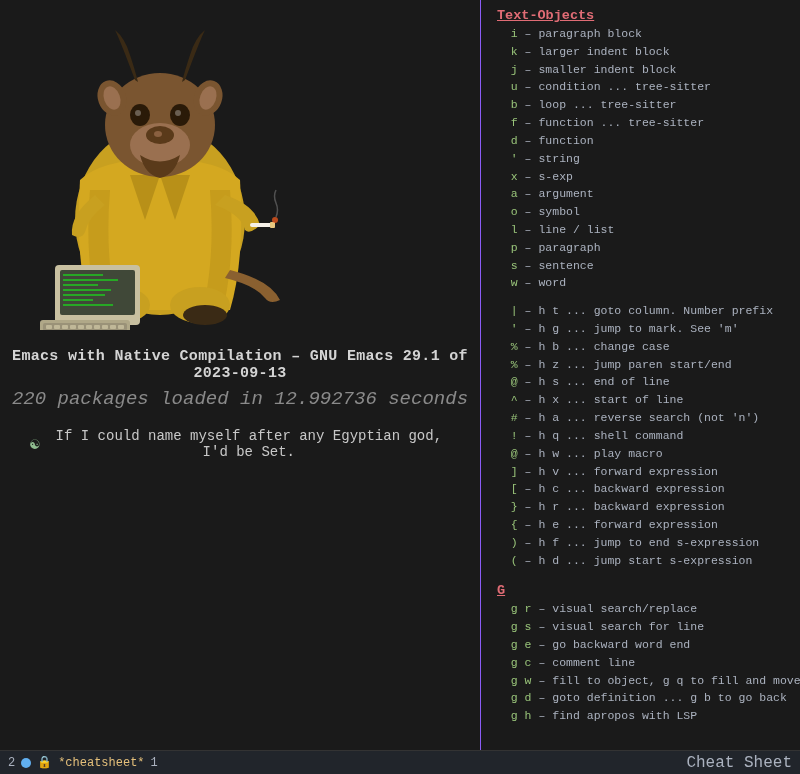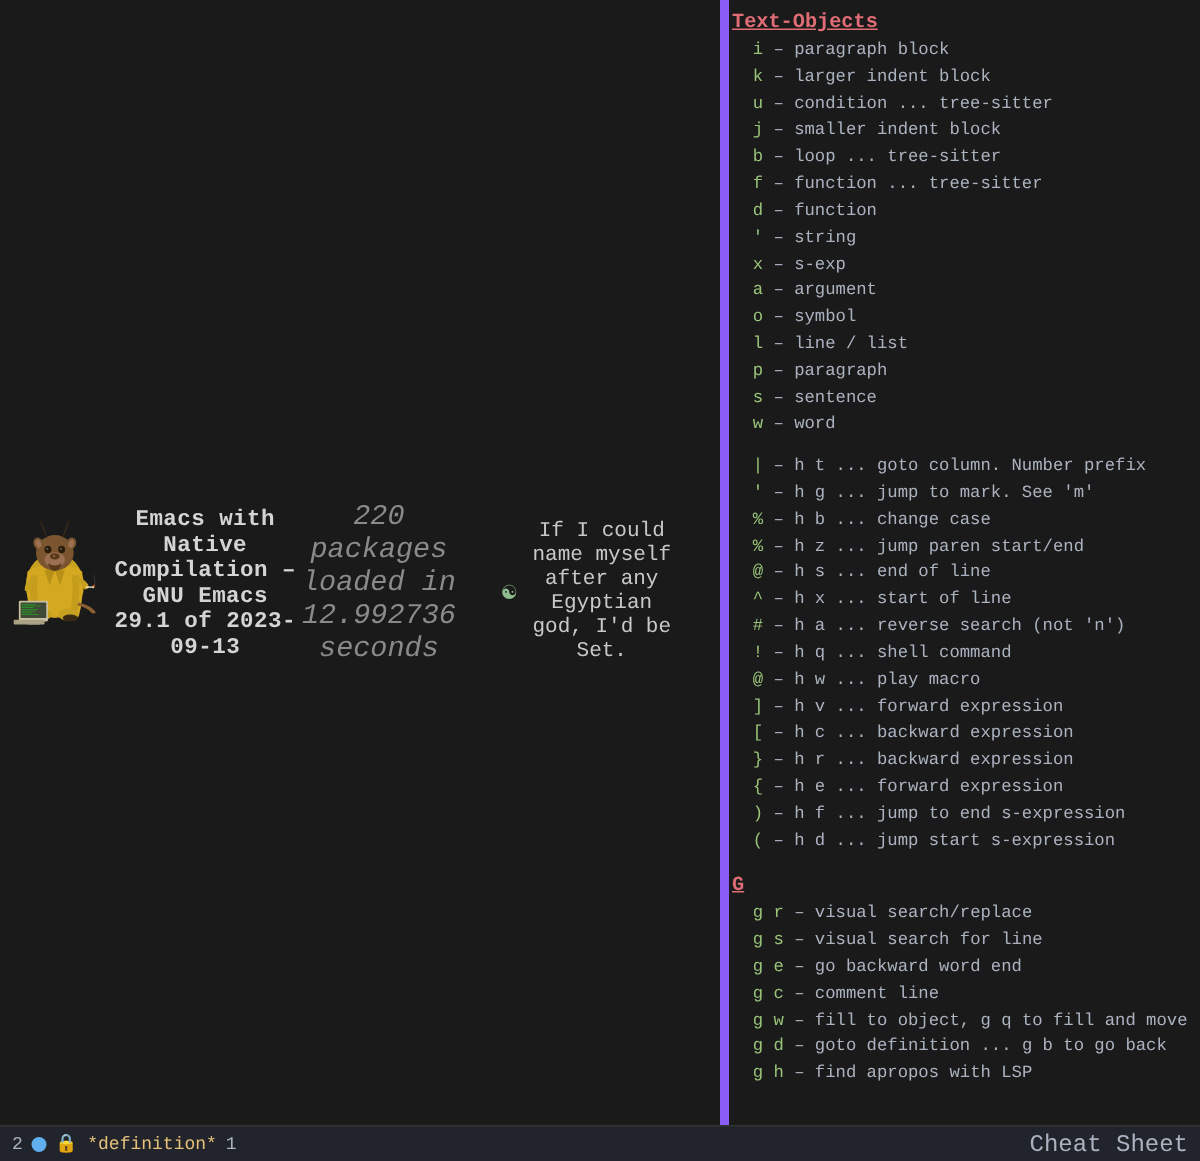--- a/index.html
+++ b/index.html
@@ -10,21 +10,21 @@
       display: flex;
       font-family: 'Courier New', Courier, monospace;
       overflow: hidden;
     }
 
     
     #left-panel {
       width: 480px;
       background: #1a1a1a;
       display: flex;
-      align-items: center;
+      flex-direction: column;
       justify-content: flex-start;
       padding-top: 20px;
       flex-shrink: 0;
     }
 
     #gnu-mascot {
       width: 320px;
       height: 310px;
       margin-bottom: 10px;
     }
@@ -61,22 +61,22 @@
       color: #8fbc8f;
       font-size: 16px;
       flex-shrink: 0;
     }
 
     
     #right-panel {
       width: 320px;
       background: #1a1a1a;
       overflow-y: auto;
-      padding: 4px 8px 8px 2px;
-      border-left: 6px solid #8b5cf6;
+      padding: 4px 8px 8px 16px;
+      border-left: 1px solid #8b5cf6;
       flex-shrink: 0;
     }
 
     #right-panel::-webkit-scrollbar {
       width: 6px;
     }
     #right-panel::-webkit-scrollbar-track {
       background: #1a1a1a;
     }
     #right-panel::-webkit-scrollbar-thumb {
@@ -256,22 +256,22 @@
     <span id="fortune-icon">☯</span>
     <span>If I could name myself after any Egyptian god, I'd be Set.</span>
   </div>
 </div>
 
 <div id="right-panel">
 
 <div class="section-title">Text-Objects</div>
     <div class="cheat-item">&nbsp;&nbsp;<span class="key">i</span><span> – paragraph block</span></div>
     <div class="cheat-item">&nbsp;&nbsp;<span class="key">k</span><span> – larger indent block</span></div>
+    <div class="cheat-item">&nbsp;&nbsp;<span class="key">j</span><span> – smaller indent block</span></div>
     <div class="cheat-item">&nbsp;&nbsp;<span class="key">u</span><span> – condition ... tree-sitter</span></div>
-    <div class="cheat-item">&nbsp;&nbsp;<span class="key">j</span><span> – smaller indent block</span></div>
     <div class="cheat-item">&nbsp;&nbsp;<span class="key">b</span><span> – loop ... tree-sitter</span></div>
     <div class="cheat-item">&nbsp;&nbsp;<span class="key">f</span><span> – function ... tree-sitter</span></div>
     <div class="cheat-item">&nbsp;&nbsp;<span class="key">d</span><span> – function</span></div>
     <div class="cheat-item">&nbsp;&nbsp;<span class="key">'</span><span> – string</span></div>
     <div class="cheat-item">&nbsp;&nbsp;<span class="key">x</span><span> – s-exp</span></div>
     <div class="cheat-item">&nbsp;&nbsp;<span class="key">a</span><span> – argument</span></div>
     <div class="cheat-item">&nbsp;&nbsp;<span class="key">o</span><span> – symbol</span></div>
     <div class="cheat-item">&nbsp;&nbsp;<span class="key">l</span><span> – line / list</span></div>
     <div class="cheat-item">&nbsp;&nbsp;<span class="key">p</span><span> – paragraph</span></div>
     <div class="cheat-item">&nbsp;&nbsp;<span class="key">s</span><span> – sentence</span></div>
@@ -300,17 +300,17 @@
     <div class="cheat-item">&nbsp;&nbsp;<span class="key">g c</span><span> – comment line</span></div>
     <div class="cheat-item">&nbsp;&nbsp;<span class="key">g w</span><span> – fill to object, g q to fill and move</span></div>
     <div class="cheat-item">&nbsp;&nbsp;<span class="key">g d</span><span> – goto definition ... g b to go back</span></div>
     <div class="cheat-item">&nbsp;&nbsp;<span class="key">g h</span><span> – find apropos with LSP</span></div>
   </div>
 
 <div id="status-bar">
   <span class="status-num">2</span>
   <span class="status-dot"></span>
   <span class="status-icon">🔒</span>
-  <span class="status-filename">*definition*</span>
+  <span class="status-filename">*cheatsheet*</span>
   <span class="status-num">1</span>
   <span class="status-spacer"></span>
   <span class="status-right">Cheat Sheet</span>
 </div>
 
 </body></html>

